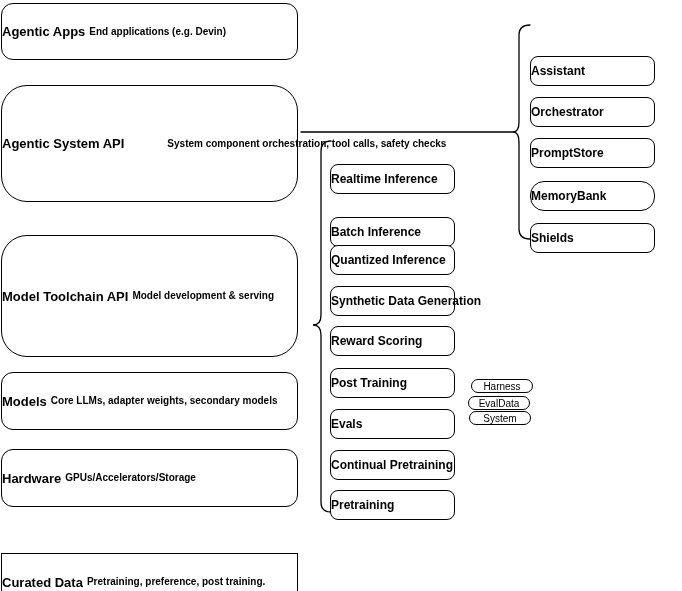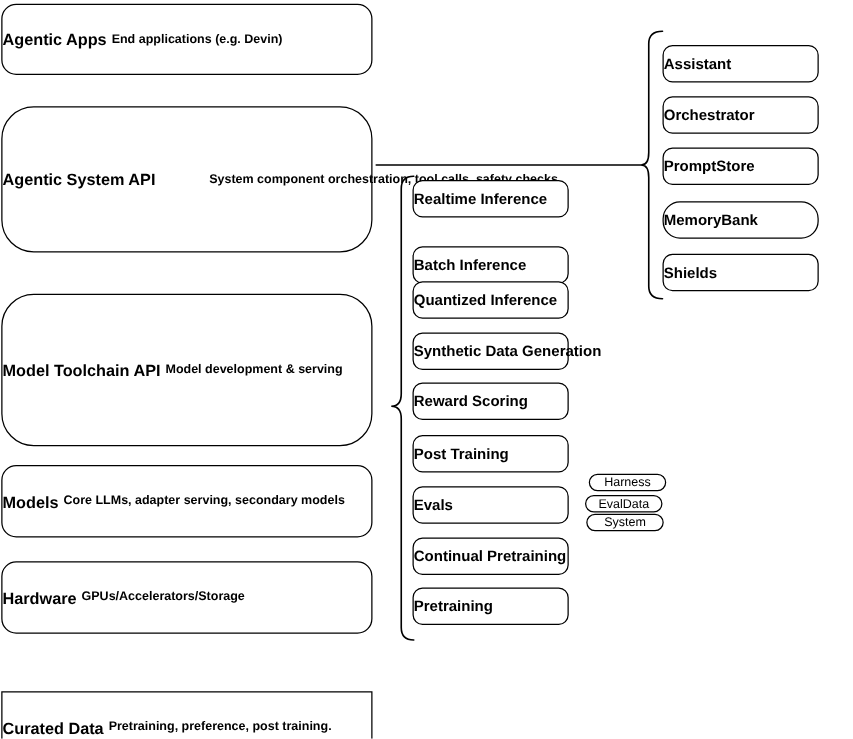--- a/index.html
+++ b/index.html
@@ -50,20 +50,21 @@
     line-height: 12px;
     white-space: nowrap;
   }
   .mbox, .rbox {
     width: 125px;
     height: 30px;
     border-radius: 8px;
     font-size: 12px;
     line-height: 14px;
     white-space: nowrap;
+    margin-top: 20px;
   }
   .mbox { left: 330px; }
   .rbox { left: 530px; }
   .pill {
     position: absolute;
     box-sizing: border-box;
     width: 62px;
     height: 14px;
     border: 1px solid var(--stroke, #000000);
     border-radius: 7px;
@@ -98,21 +99,21 @@
     <span class="subtitle">System component orchestration, tool calls, safety checks</span>
   </div>
 
   <div class="box lbox" style="top:223px; height:122px; border-radius:26px;margin-top:12px;">
     <span class="title">Model Toolchain API</span>
     <span class="subtitle">Model development &amp; serving</span>
   </div>
 
   <div class="box lbox" style="top:372px; height:58px; border-radius:12px;">
     <span class="title">Models</span>
-    <span class="subtitle">Core LLMs, adapter serving, secondary models</span>
+    <span class="subtitle">Core LLMs, adapter weights, secondary models</span>
   </div>
 
   <div class="box lbox" style="top:449px; height:58px; border-radius:12px;">
     <span class="title">Hardware</span>
     <span class="subtitle">GPUs/Accelerators/Storage</span>
   </div>
 
   <div class="box lbox" style="top:553px; height:58px; border-radius:0;">
     <span class="title">Curated Data</span>
     <span class="subtitle">Pretraining, preference, post training.</span>

